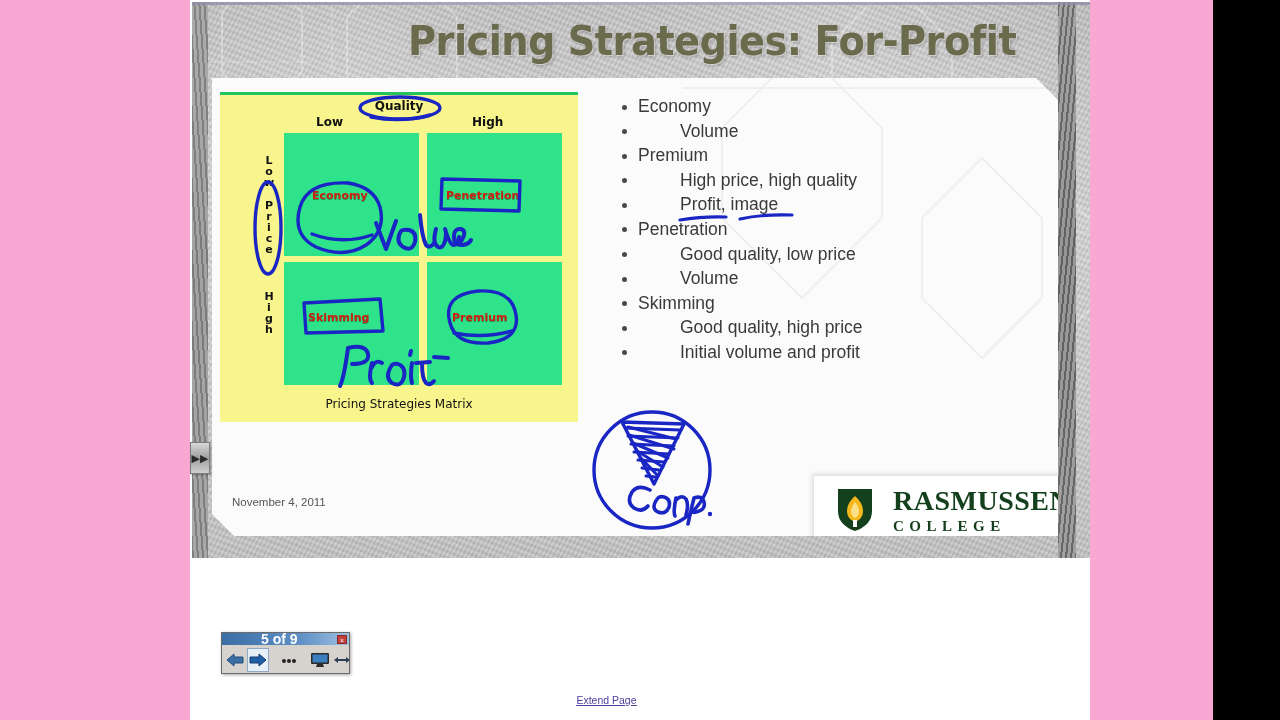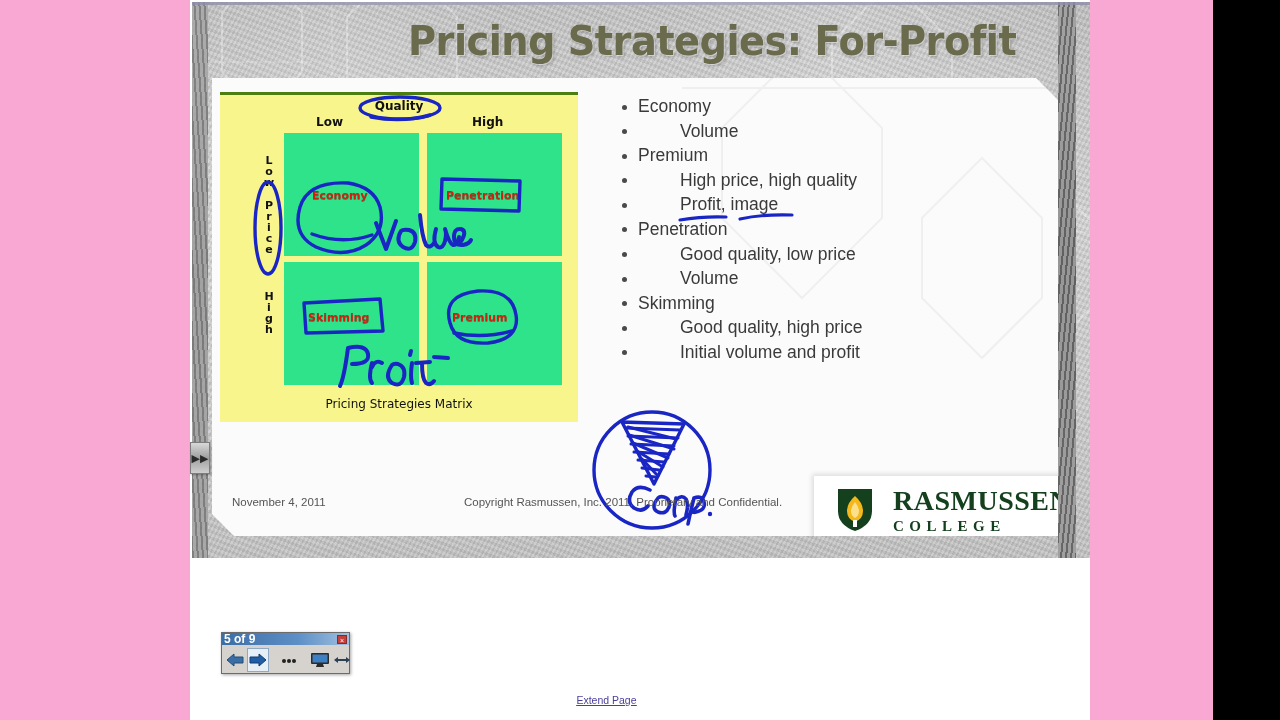--- a/index.html
+++ b/index.html
@@ -84,21 +84,21 @@
                        22px 100%, 0 calc(100% - 22px));
   }
   #content-panel .wm1, #content-panel .wm2 { position:absolute; opacity:.5; }
 
   
   #matrix {
     position: absolute;
     left: 8px; top: 14px;
     width: 358px; height: 330px;
     background: #f9f58d;
-    border-top: 3px solid #4d7c0f;
+    border-top: 3px solid #22c55e;
     padding: 15px;
     font-family: "DejaVu Sans", sans-serif;
   }
   #matrix .mx-quality {
     position:absolute; left:50%; top:4px; transform:translateX(-50%);
     font-size: 12px; font-weight: bold; color:#111;
   }
   #matrix .mx-low-top  { position:absolute; left:96px; top:20px; font-size:12px; font-weight:bold; color:#111; }
   #matrix .mx-high-top { position:absolute; left:252px; top:20px; font-size:12px; font-weight:bold; color:#111; }
 
@@ -203,21 +203,21 @@
     background:#d6d3ce;
     border:1px solid #6b6b6b;
     box-shadow: 1px 1px 3px rgba(0,0,0,.35);
   }
   #navwin .tbar {
     height:12px;
     background: linear-gradient(90deg,#3b6ea5 0%, #5d8fc6 60%, #9fc0e0 100%);
     display:flex; align-items:center; justify-content:space-between;
     padding: 0 2px;
   }
-  #navwin .tbar .ttl { font-size:12px; font-weight:bold; color:#fff; line-height:12px; }
+  #navwin .tbar .ttl { font-size:14px; font-weight:bold; color:#fff; line-height:12px;margin-left:37px; }
   #navwin .tbar .cls {
     width:10px; height:9px; background:#c4403c; color:#fff;
     font-size:7px; line-height:9px; text-align:center;
     border:1px solid #8a2a28;
   }
   #navwin .tools {
     display:flex; align-items:center; height:29px; padding:2px 3px; gap:2px;
   }
   #navwin .tbtn {
     width:24px; height:24px; display:flex; align-items:center; justify-content:center;
@@ -382,21 +382,20 @@
         <g fill="none" stroke="#1a26c4" stroke-width="3.6" stroke-linecap="round" stroke-linejoin="round">
           <path d="M66 96 q-12 -6 -18 2 q-6 10 2 16 q8 5 14 -2"></path>
           <path d="M74 104 q-8 10 0 14 q8 3 11 -5 q2 -8 -5 -10 q-4 -1 -6 1"></path>
           <path d="M92 104 q-3 14 -1 18 M92 106 q6 -6 10 -1 q3 5 0 16"></path>
           <path d="M110 104 q-4 16 -6 26 M110 104 q8 -3 10 4 q2 8 -8 10 q-3 1 -4 -1"></path>
           <circle cx="126" cy="120" r="2.2" fill="#1a26c4" stroke="none"></circle>
         </g>
       </svg>
 
       <div id="foot-date">November 4, 2011</div>
-      <div id="foot-copy">Copyright Rasmussen, Inc. 2011. Proprietary and Confidential.</div>
 
       <div id="logo-block">
         <svg width="38" height="46" viewBox="0 0 38 46">
           <path d="M2 2 H36 V24 Q36 38 19 44 Q2 38 2 24 Z" fill="#14401d"></path>
           <path d="M19 9 q8 7 8 15 q0 8 -8 11 q-8 -3 -8 -11 q0 -8 8 -15 Z" fill="#f5b81c"></path>
           <path d="M19 15 q4 5 4 9 q0 5 -4 7 q-4 -2 -4 -7 q0 -4 4 -9 Z" fill="#fde08a"></path>
           <path d="M17 33 h4 v7 h-4 Z" fill="#ffffff"></path>
         </svg>
         <div id="logo-text">
           <div id="logo-name">RASMUSSEN</div>

